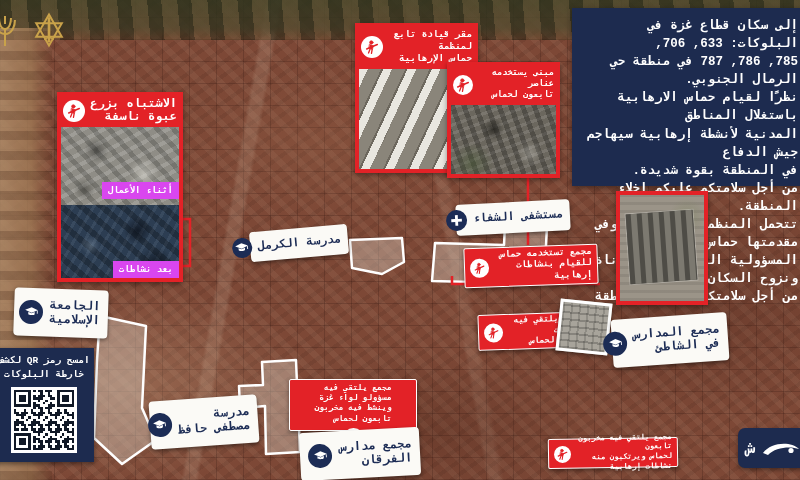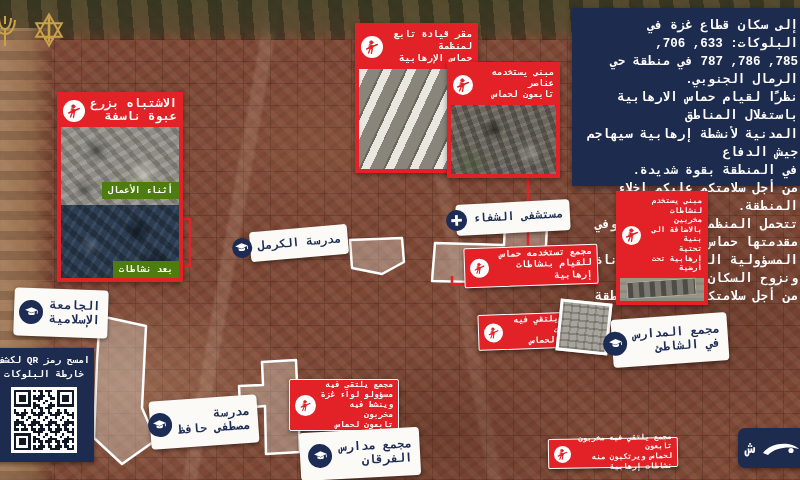--- a/index.html
+++ b/index.html
@@ -108,21 +108,21 @@
   }
   .sat-complex .bldg{
     position:absolute;left:9%;top:16%;width:80%;height:66%;
     background:
       repeating-linear-gradient(90deg, #4e4c46 0 5px, #7c7970 5px 11px),
       #5d5a52;
     box-shadow:0 0 0 1px rgba(255,255,255,.25);
     transform:rotate(-4deg);
   }
   .work-tag{
-    position:absolute;right:0;background:#4d7c0f;color:#fff;direction:rtl;
+    position:absolute;right:0;background:#d946ef;color:#fff;direction:rtl;
     font-size:9px;font-weight:bold;padding:3px 6px;white-space:nowrap;
   }
   
   .redbox{
     position:absolute;background:#e32227;border:1.5px solid #fff;border-radius:2px;
     display:flex;align-items:center;gap:4px;direction:rtl;
     padding:3px 5px;box-sizing:border-box;color:#fff;
     box-shadow:0 2px 4px rgba(0,0,0,.45);
   }
   .redbox .txt{flex:1;text-align:right;font-weight:bold;font-size:8.3px;line-height:10.5px;}
@@ -262,33 +262,20 @@
           <path d="M4 15 L20 8.2" stroke-width="2.2" fill="none"></path>
           <path d="M9 15.5 L6.8 21 M12.2 16 L11.2 21.5" stroke-width="2" fill="none"></path>
         </g>
           </svg>
       </div>
     </div>
     <div class="sat sat-dark"></div>
   </div>
 
   <div class="callout" style="left:616px;top:191px;width:92px;height:114px;">
-    <div class="callout-header">
-      <div class="txt" style="font-size:7.6px;line-height:9.6px;">مبنى يستخدم لنشاطات<br>مخربين بالاضافة الى بنية<br>تحتية إرهابية تحت ارضية</div>
-      <div class="icon-circle" style="width:19px;height:19px;">
-        <svg viewBox="0 0 24 24">
-            <g fill="#e32227" stroke="#e32227" stroke-linecap="round">
-          <circle cx="11" cy="5.2" r="2.6"></circle>
-          <path d="M8.5 8.3 L14.2 10.3 L12.6 15.8 L7.6 14.2 Z"></path>
-          <path d="M4 15 L20 8.2" stroke-width="2.2" fill="none"></path>
-          <path d="M9 15.5 L6.8 21 M12.2 16 L11.2 21.5" stroke-width="2" fill="none"></path>
-        </g>
-          </svg>
-      </div>
-    </div>
     <div class="sat sat-complex">
         <div class="bldg"></div>
       </div>
   </div>
 
   <div class="redbox" style="left:464px;top:246px;width:134px;height:40px;transform:rotate(-2deg);">
     <div class="txt" style="font-size:9px;line-height:11.5px;">مجمع تستخدمه حماس<br>للقيام بنشاطات إرهابية</div>
     <div class="icon-circle">
       <svg viewBox="0 0 24 24">
           <g fill="#e32227" stroke="#e32227" stroke-linecap="round">
@@ -309,21 +296,21 @@
         <circle cx="11" cy="5.2" r="2.6"></circle>
             <path d="M8.5 8.3 L14.2 10.3 L12.6 15.8 L7.6 14.2 Z"></path>
         <path d="M4 15 L20 8.2" stroke-width="2.2" fill="none"></path>
             <path d="M9 15.5 L6.8 21 M12.2 16 L11.2 21.5" stroke-width="2" fill="none"></path>
       </g>
         </svg>
     </div>
   </div>
   <div class="thumb"></div>
 
-  <div class="redbox" style="left:289px;top:379px;width:110px;height:52px;">
+  <div class="redbox" style="left:289px;top:379px;width:128px;height:52px;flex-direction:column;">
     <div class="txt" style="font-size:8px;line-height:10.2px;">مجمع يلتقي فيه<br>مسؤولو لواء غزة<br>وينشط فيه مخربون<br>تابعون لحماس</div>
     <div class="icon-circle" style="width:21px;height:21px;">
       <svg viewBox="0 0 24 24">
           <g fill="#e32227" stroke="#e32227" stroke-linecap="round">
         <circle cx="11" cy="5.2" r="2.6"></circle>
             <path d="M8.5 8.3 L14.2 10.3 L12.6 15.8 L7.6 14.2 Z"></path>
         <path d="M4 15 L20 8.2" stroke-width="2.2" fill="none"></path>
             <path d="M9 15.5 L6.8 21 M12.2 16 L11.2 21.5" stroke-width="2" fill="none"></path>
       </g>
         </svg>

